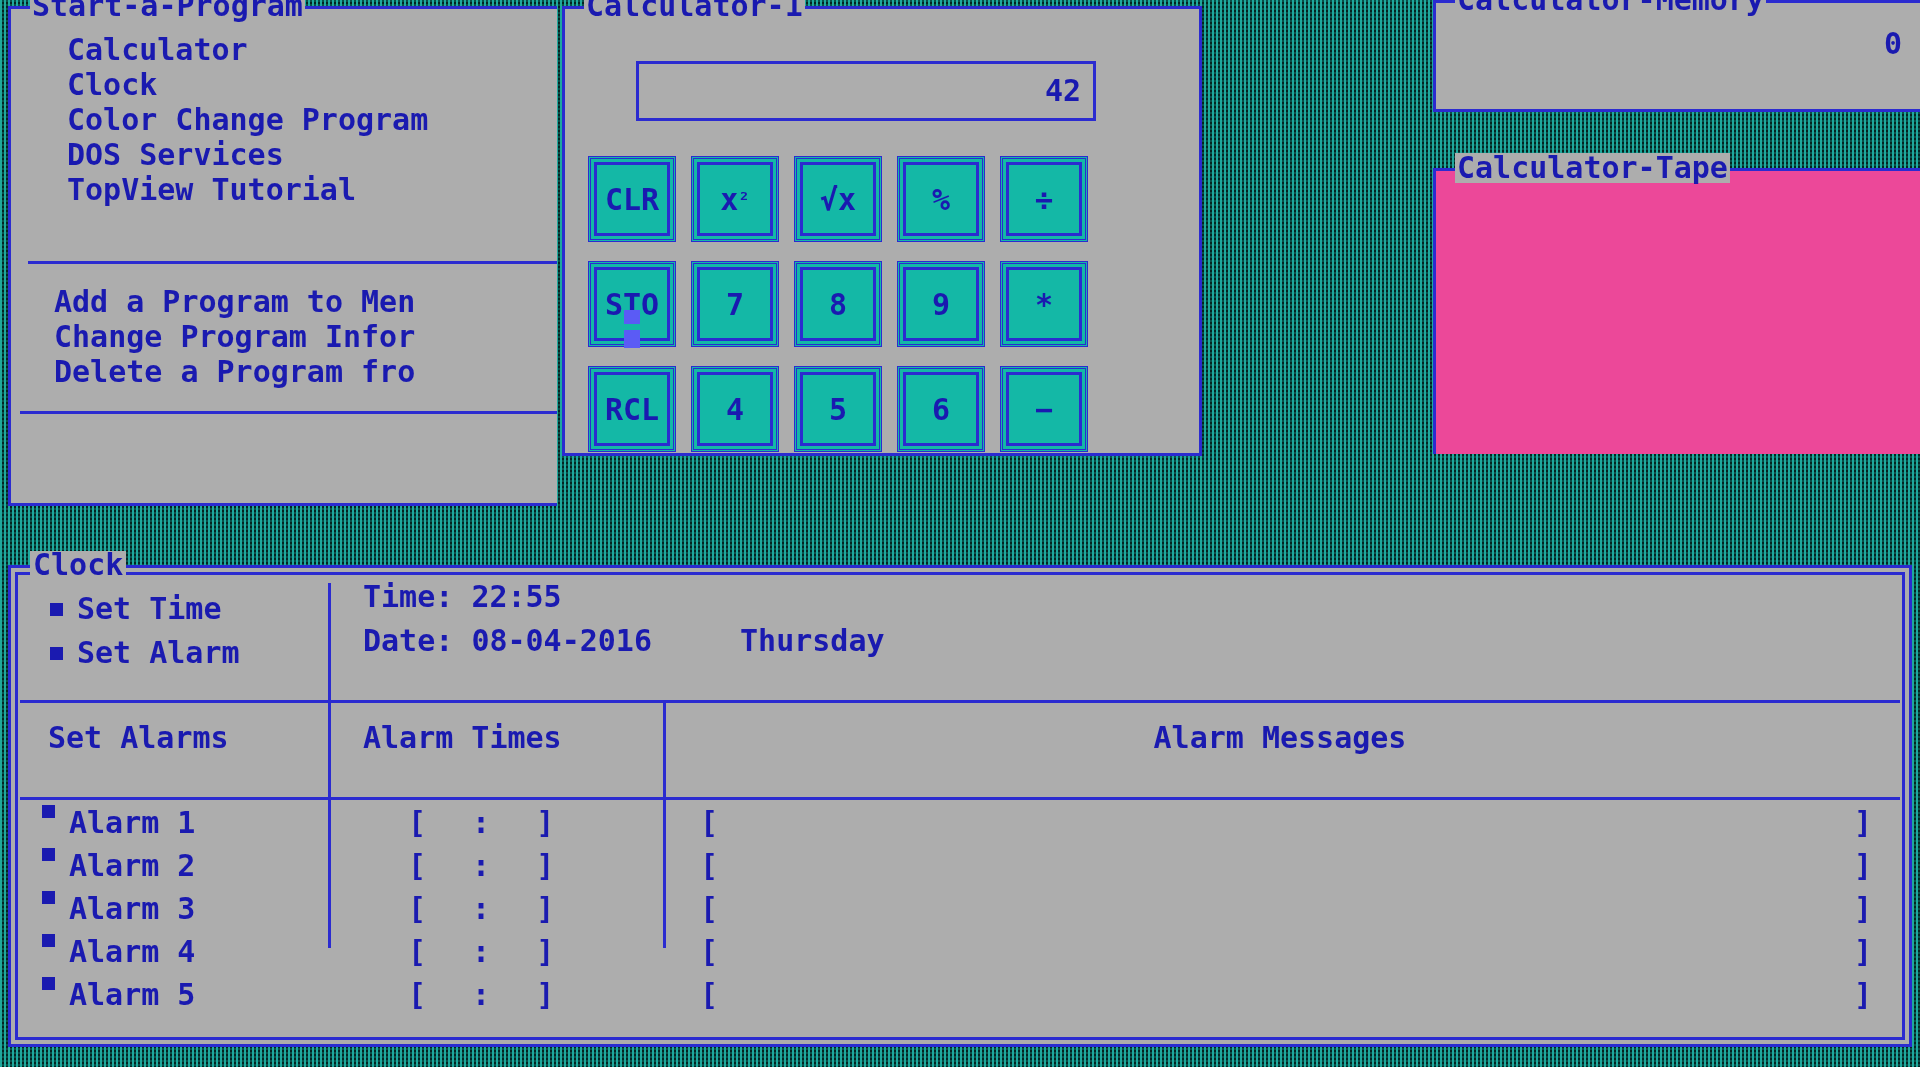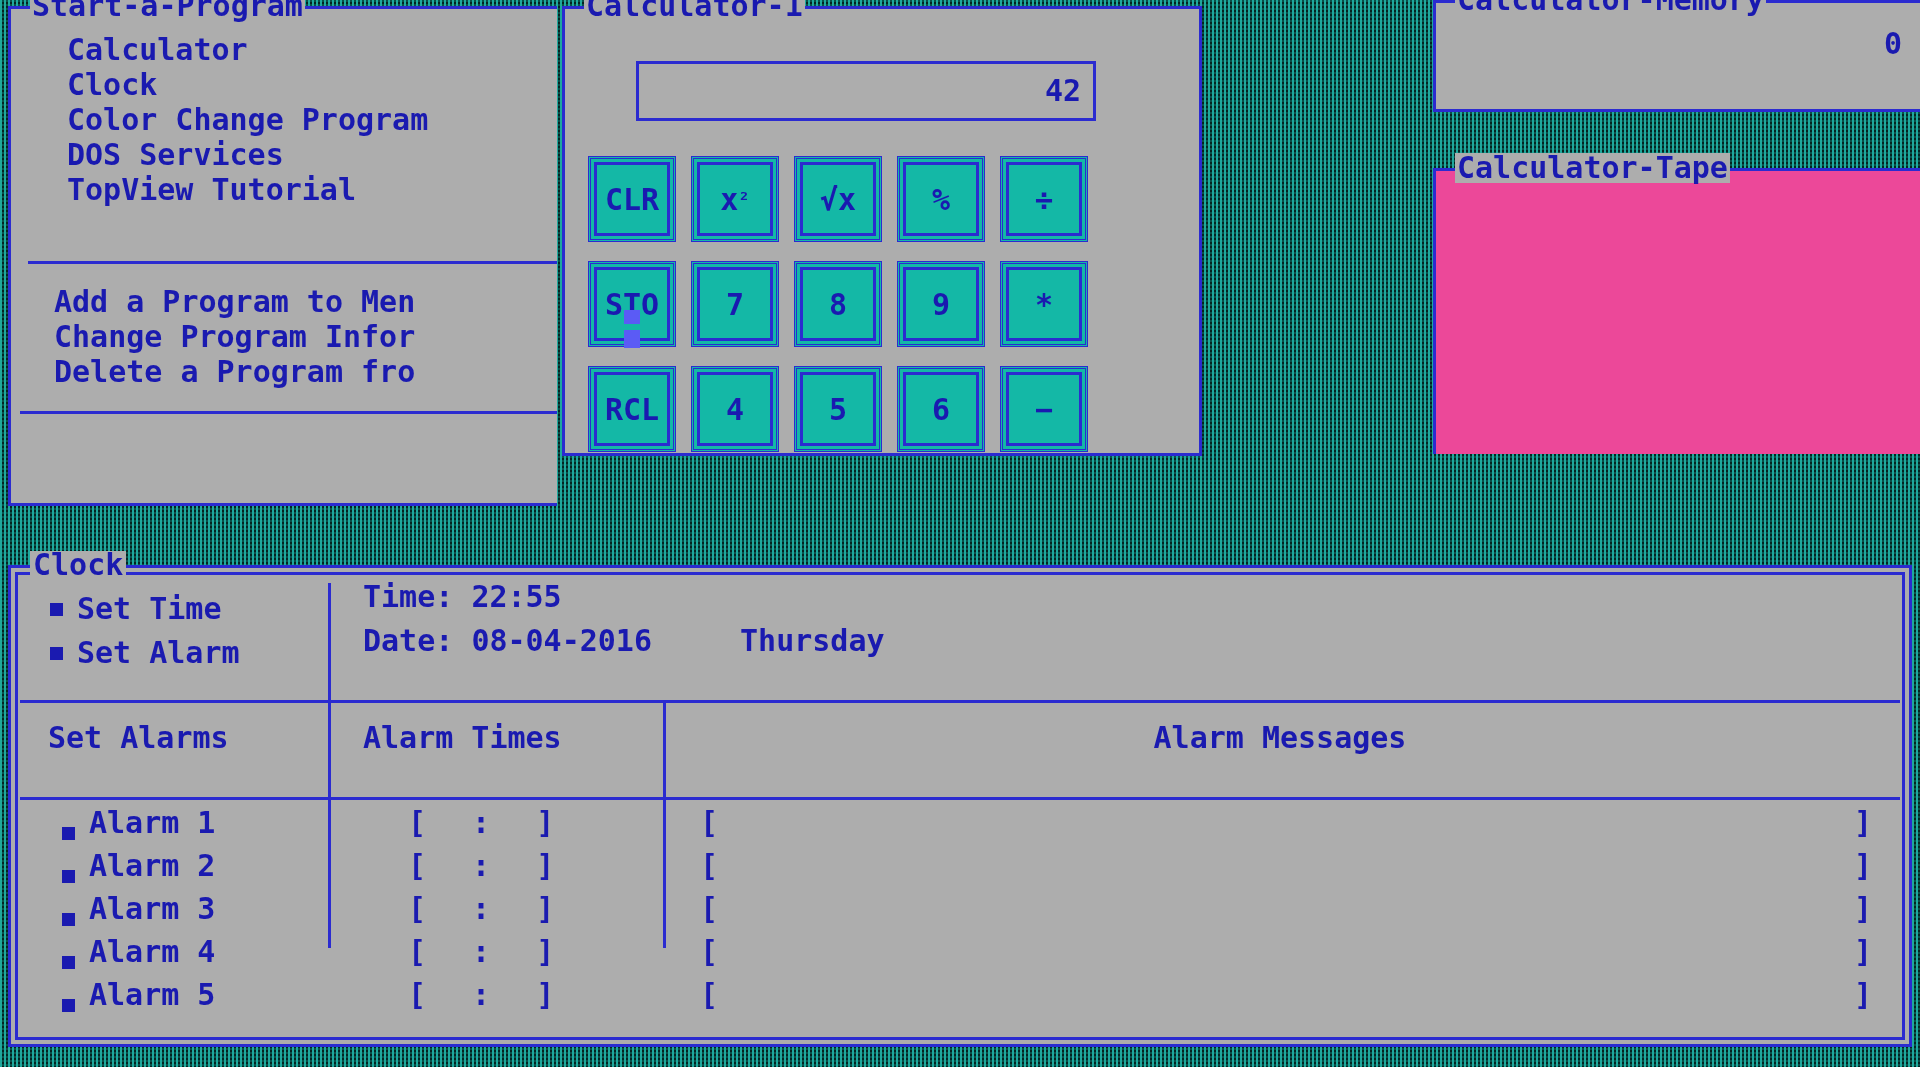--- a/index.html
+++ b/index.html
@@ -127,21 +127,21 @@
   .bullet{display:inline-block;width:13px;height:13px;background:#1a1ab0;}
   #clk-timeinfo{position:absolute;left:355px;top:10px;line-height:44px;}
   #clk-timeinfo .dayname{display:inline-block;margin-left:70px;}
   .vdiv{position:absolute;width:0;border-left:3px solid #2b2bd0;}
   .hdiv{position:absolute;height:0;border-top:3px solid #2b2bd0;}
   #hdr-setalarms{position:absolute;left:40px;top:155px;}
   #hdr-alarmtimes{position:absolute;left:355px;top:155px;}
   #hdr-alarmmsgs{position:absolute;left:660px;right:20px;top:155px;text-align:center;}
   #alarmrows{position:absolute;left:0;right:0;top:240px;}
   .arow{position:relative;height:43px;}
-  .arow .nm{position:absolute;left:54px;display:flex;align-items:flex-end;gap:14px;}
+  .arow .nm{position:absolute;left:34px;display:flex;align-items:flex-start;gap:14px;}
   .arow .tm{position:absolute;left:400px;letter-spacing:14px;}
   .arow .mopen{position:absolute;left:692px;}
   .arow .mclose{position:absolute;right:40px;}
 </style>
 </head>
 <body>
 
 <div id="desktop"></div>
 
 <div class="win" id="startwin">

